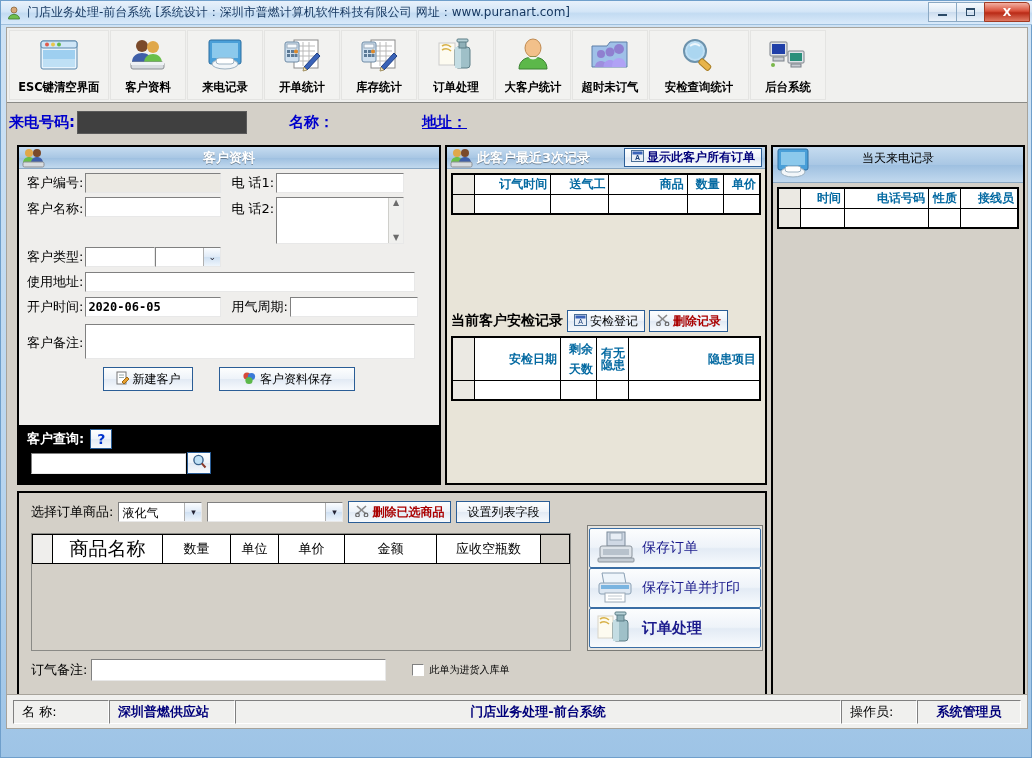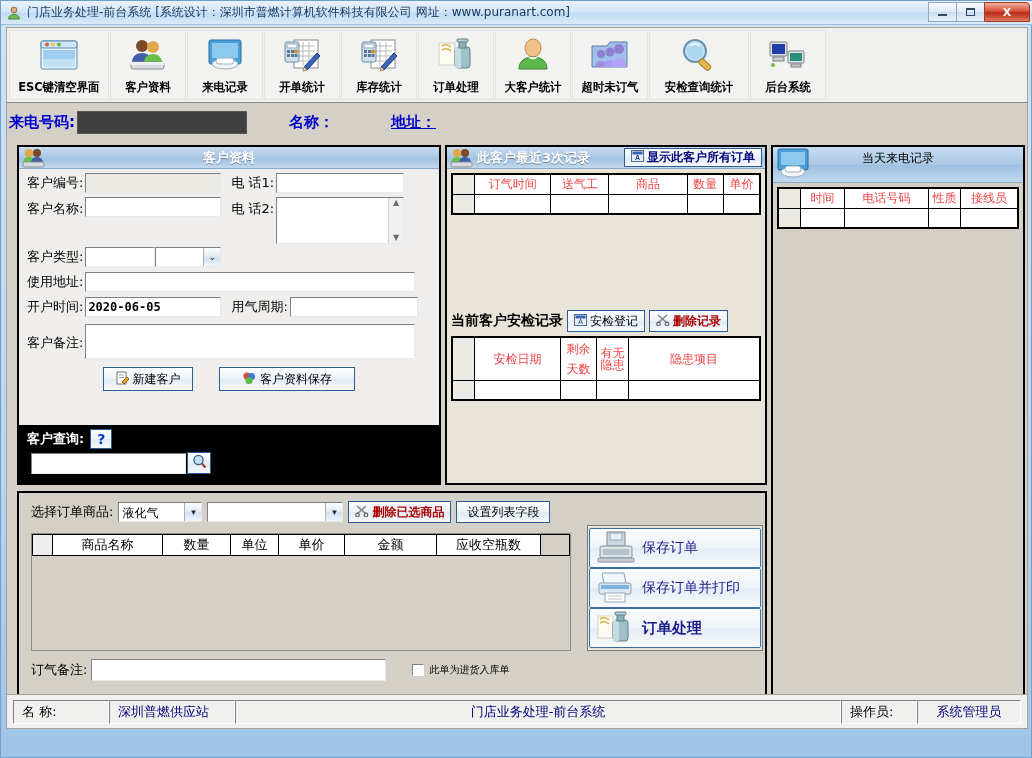--- a/index.html
+++ b/index.html
@@ -88,21 +88,21 @@
   }
   .caller-lbl {
     font-size: 15px; font-weight: bold; color: #0000cc; margin-left: 2px;
     font-family:"DejaVu Sans","Liberation Sans",sans-serif;
   }
   #caller-num-box {
     width: 170px; height: 23px; background:#404040; margin-left: 2px;
     border: 1px solid #5a5a5a;
   }
   #caller-name-lbl { margin-left: 42px; }
-  #caller-addr-lbl { margin-left: 57px; text-decoration: underline; }
+  #caller-addr-lbl { margin-left: 88px; text-decoration: underline; }
 
   
   #cust-panel {
     position: absolute; left: 10px; top: 117px; width: 424px; height: 340px;
     border: 2px solid #000;
     background: #efeeec;
   }
   .panel-title {
     height: 22px;
     background: linear-gradient(180deg,#c6dcf0 0%, #a9c7e4 50%, #9dbfe0 51%, #c2d9ee 100%);
@@ -167,22 +167,22 @@
   
   #mid-panel {
     position:absolute; left: 438px; top: 117px; width: 322px; height: 340px;
     border: 2px solid #000; background:#e8e4d8;
   }
   .grid {
     border:1px solid #000; background:#fff; width:100%;
   }
   .grid table { border-collapse: collapse; width: 100%; }
   .grid th {
-    background:#fff; border:1px solid #000; font-weight:normal;
-    font-size:12px; padding: 1px 3px; text-align:center; color:#ef4444;
+    background:#fff; border:1px solid #000; font-weight:bold;
+    font-size:12px; padding: 1px 3px; text-align:right; color:#0369a1;
     font-family:"DejaVu Sans","Liberation Sans",sans-serif; white-space:nowrap;
   }
   .grid td {
     background:#fff; border:1px solid #000; height:19px; font-size:12px; padding:0 3px;
   }
   .grid td.rowhdr, .grid th.rowhdr { background:#ebe9e3; width: 22px; }
 
   
   #right-panel {
     position:absolute; left: 764px; top: 117px; width: 254px; height: 580px;
@@ -222,21 +222,21 @@
   #statusbar {
     position:absolute; left:0; bottom:0; width:1020px; height:34px;
     background:#f0f0ee; border-top:1px solid #a7a39b;
     display:flex; align-items:center; padding: 0 6px;
   }
   .sb-cell {
     border:1px solid; border-color:#808080 #ffffff #ffffff #808080;
     height: 24px; display:flex; align-items:center; padding: 0 8px;
     font-size:13px; font-family:"DejaVu Sans","Liberation Sans",sans-serif;
   }
-  .sb-blue { color:#00007a; font-weight:normal; }
+  .sb-blue { color:#00007a; font-weight:bold; }
 
   
   .cbx {
     width:12px;height:12px;border:1px solid;border-color:#808080 #fff #fff #808080;
     background:#fff; display:inline-block;
   }
 </style>
 </head>
 <body>
 
@@ -730,21 +730,21 @@
           <span style="color:#aa0000;font-weight:bold">删除已选商品</span>
         </div>
         <div class="btn3d" style="height:22px;padding:0 10px">设置列表字段</div>
       </div>
 
       <div style="position:absolute;left:12px;top:40px;width:540px;height:118px;border:1px solid #8a8a86;background:#d4d0c8">
         <table style="border-collapse:collapse;width:100%">
           <thead>
               <tr>
             <th class="oh" style="width:20px;background:#efeeec;border:1px solid #000;height:21px"></th>
-            <th style="width:110px;background:#fff;border:1px solid #000;font-weight:normal;font-size:13px">商品名称</th>
+            <th style="width:110px;background:#fff;border:1px solid #000;font-weight:normal;font-size:19px">商品名称</th>
             <th style="width:68px;background:#fff;border:1px solid #000;font-weight:normal;font-size:13px">数量</th>
             <th style="width:48px;background:#fff;border:1px solid #000;font-weight:normal;font-size:13px">单位</th>
             <th style="width:66px;background:#fff;border:1px solid #000;font-weight:normal;font-size:13px">单价</th>
             <th style="width:92px;background:#fff;border:1px solid #000;font-weight:normal;font-size:13px">金额</th>
             <th style="width:104px;background:#fff;border:1px solid #000;font-weight:normal;font-size:13px">应收空瓶数</th>
             <th style="background:#d4d0c8;border:1px solid #000"></th>
           </tr>
             </thead>
           <tbody></tbody>
         </table>

